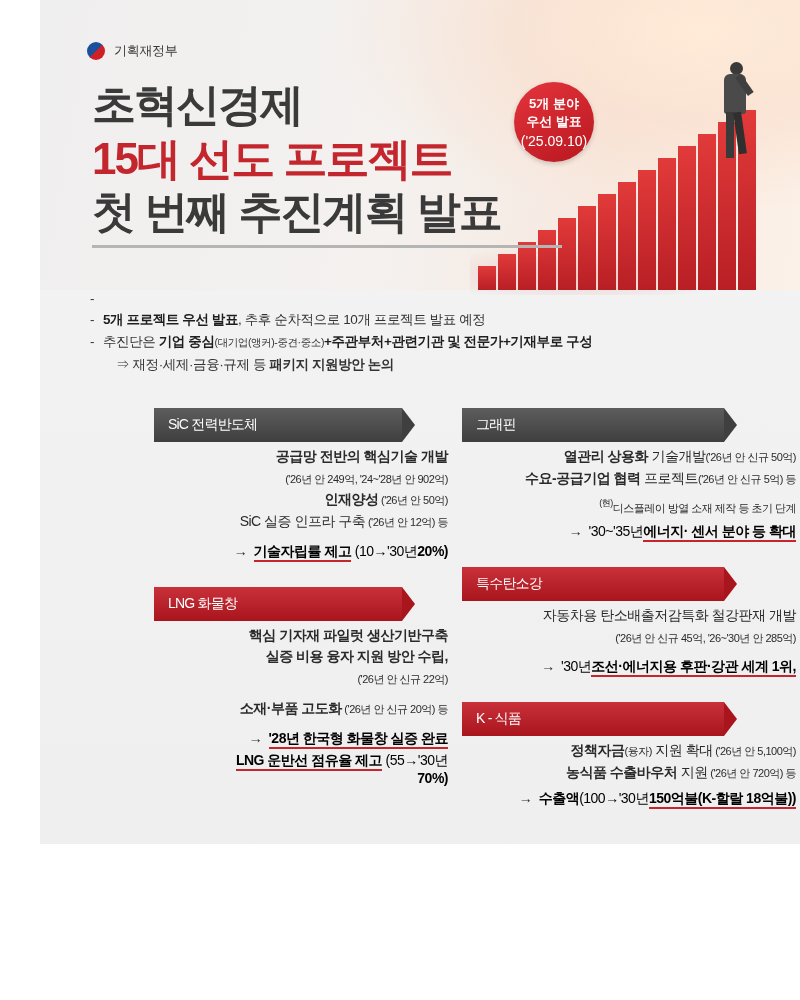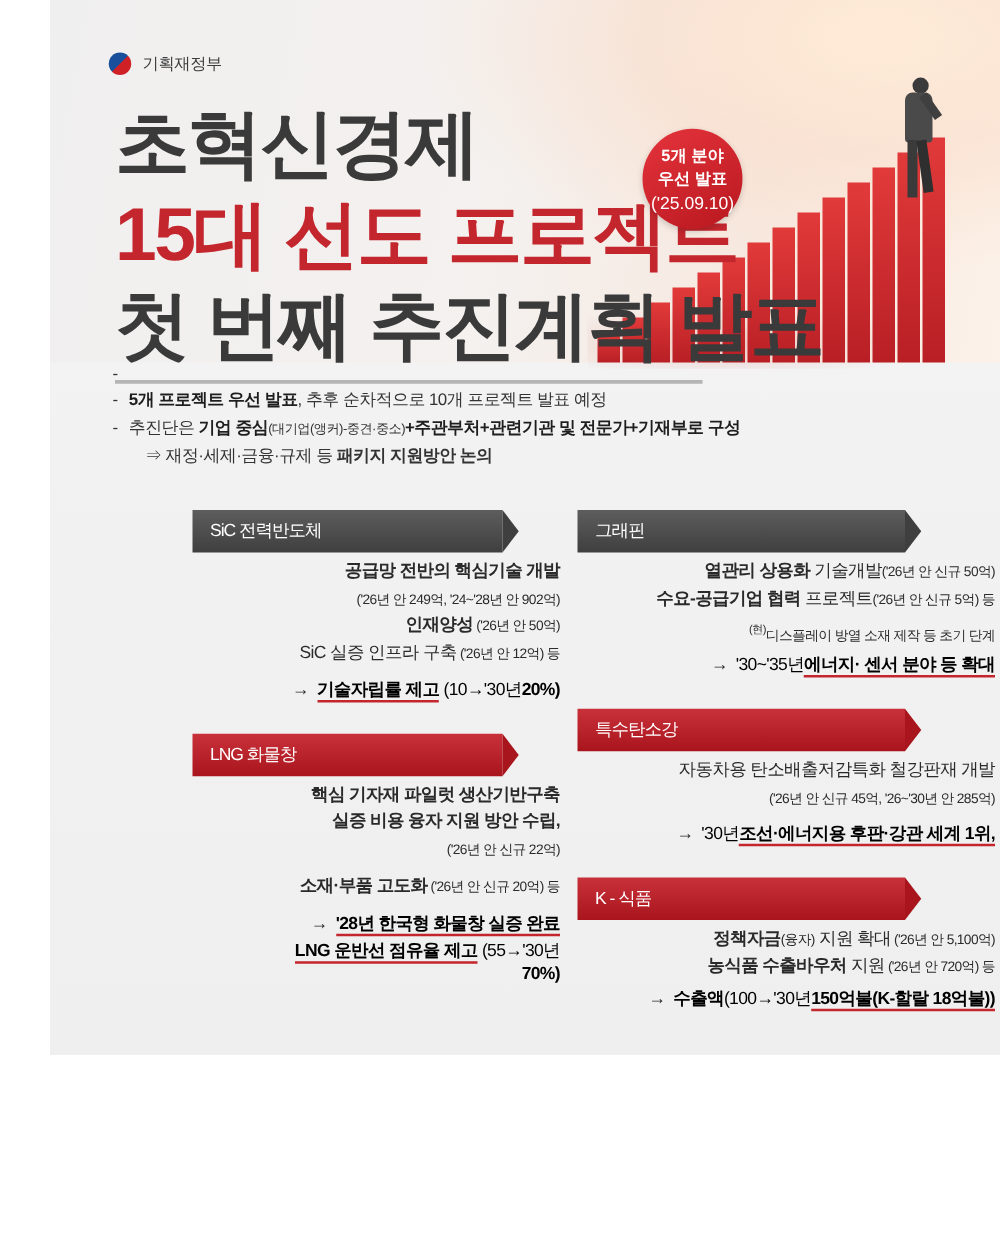--- a/index.html
+++ b/index.html
@@ -29,21 +29,21 @@
   .ministry .mark { width: 22px; height: 22px; position: relative; }
   .ministry .mark .taegeuk {
     position: absolute; left: 2px; top: 2px; width: 18px; height: 18px; border-radius: 50%;
     background: linear-gradient(135deg, #1a4f9c 0%, #1a4f9c 49%, #cf2026 51%, #cf2026 100%);
   }
   .ministry .mname { font-size: 13px; color: #3b3b3b; letter-spacing: -0.3px; }
 
   
   .headline { position: absolute; left: 52px; top: 78px; }
   .h1 {
-    font-size: 60px; font-weight: bold; color: #3a3a3a;
+    font-size: 44px; font-weight: bold; color: #3a3a3a;
     letter-spacing: -2px; line-height: 1.22;
   }
   .h1.red { color: #c4262e; }
   .h1-underline {
     width: 470px; height: 3px; background: #b5b5b5; margin-top: 6px;
   }
 
   
   .stairs { position: absolute; right: 40px; top: 60px; width: 330px; height: 235px; }
   .stairs .step {
@@ -56,21 +56,21 @@
   }
   .person { position: absolute; right: 32px; top: 0px; width: 60px; height: 110px; }
   .person .head { position: absolute; left: 22px; top: 2px; width: 13px; height: 13px; border-radius: 50%; background:#3a3a3a; }
   .person .body { position: absolute; left: 16px; top: 14px; width: 22px; height: 40px; background:#4a4a4a; border-radius: 6px 6px 3px 3px;}
   .person .leg1 { position: absolute; left: 18px; top: 52px; width: 8px; height: 46px; background:#3a3a3a; }
   .person .leg2 { position: absolute; left: 28px; top: 52px; width: 8px; height: 42px; background:#2f2f2f; transform: rotate(-8deg); }
   .person .arm { position: absolute; left: 33px; top: 14px; width: 7px; height: 22px; background:#3f3f3f; transform: rotate(-35deg); }
 
   
   .badge {
-    position: absolute; left: 474px; top: 103px; width: 80px; height: 80px;
+    position: absolute; left: 474px; top: 82px; width: 80px; height: 80px;
     border-radius: 50%;
     background: linear-gradient(150deg, #e5343c 0%, #b8171f 100%);
     color: #fff; text-align: center;
     display: flex; flex-direction: column; align-items: center; justify-content: center;
     box-shadow: 0 2px 5px rgba(0,0,0,0.18);
   }
   .badge .l1 { font-size: 13px; font-weight: bold; line-height: 1.35; }
   .badge .l2 { font-size: 13px; font-weight: bold; line-height: 1.35; }
   .badge .l3 { font-size: 14px; margin-top: 2px; }
 

